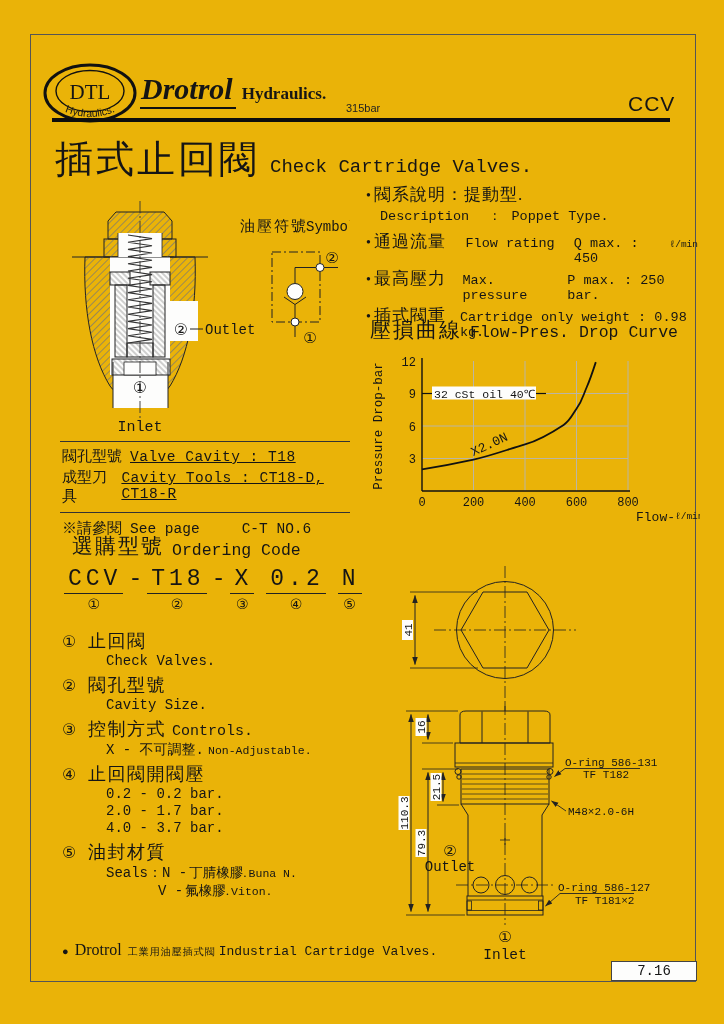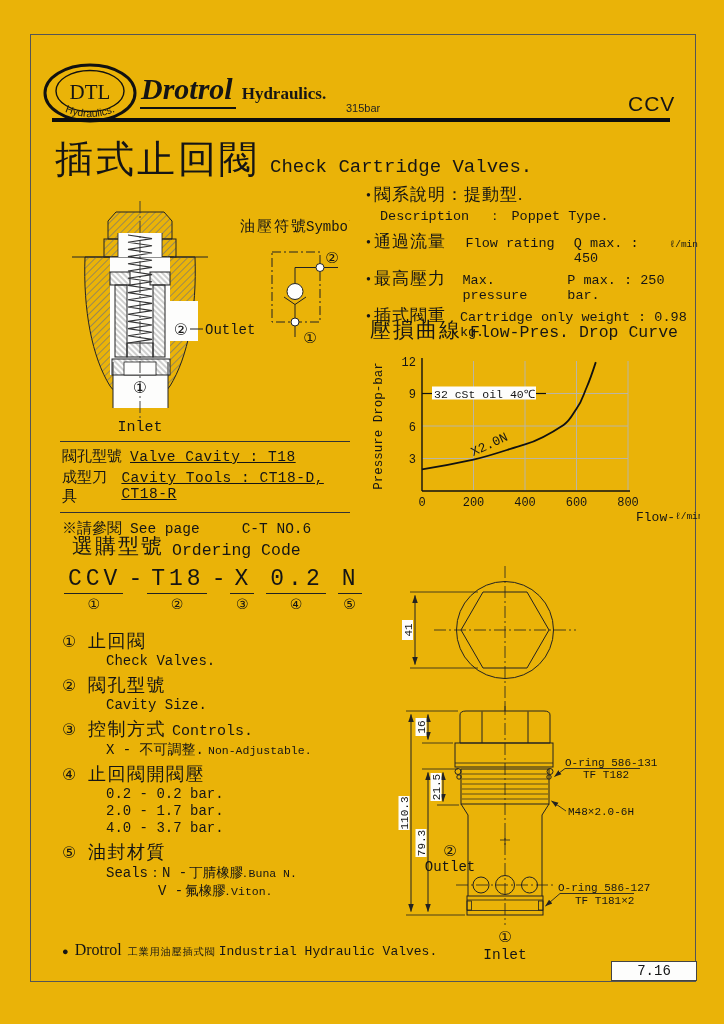--- a/index.html
+++ b/index.html
@@ -436,18 +436,18 @@
     <text x="72" y="293" text-anchor="middle" font-size="15" style="font-family:'DejaVu Sans',sans-serif;">②</text>
     <text x="72" y="308" text-anchor="middle" font-size="14" style="font-family:'Liberation Mono','DejaVu Sans Mono',monospace;">Outlet</text>
     <text x="127" y="379" text-anchor="middle" font-size="15" style="font-family:'DejaVu Sans',sans-serif;">①</text>
     <text x="127" y="396" text-anchor="middle" font-size="14.5" style="font-family:'Liberation Mono','DejaVu Sans Mono',monospace;">Inlet</text>
   </svg>
 
   <div class="abs" id="footer-line">
     <span class="fb">●</span>
     <span class="f1 zh">Drotrol</span>
     <span class="f2 zh">工業用油壓插式閥</span>
-    <span class="f3 mono">Industrial Hydraulic Valves.</span>
+    <span class="f3 mono">Industrial Cartridge Valves.</span>
   </div>
   <div class="abs" id="page-box">
     <span class="mono">7.16</span>
   </div>
 </div>
 
 </body></html>

